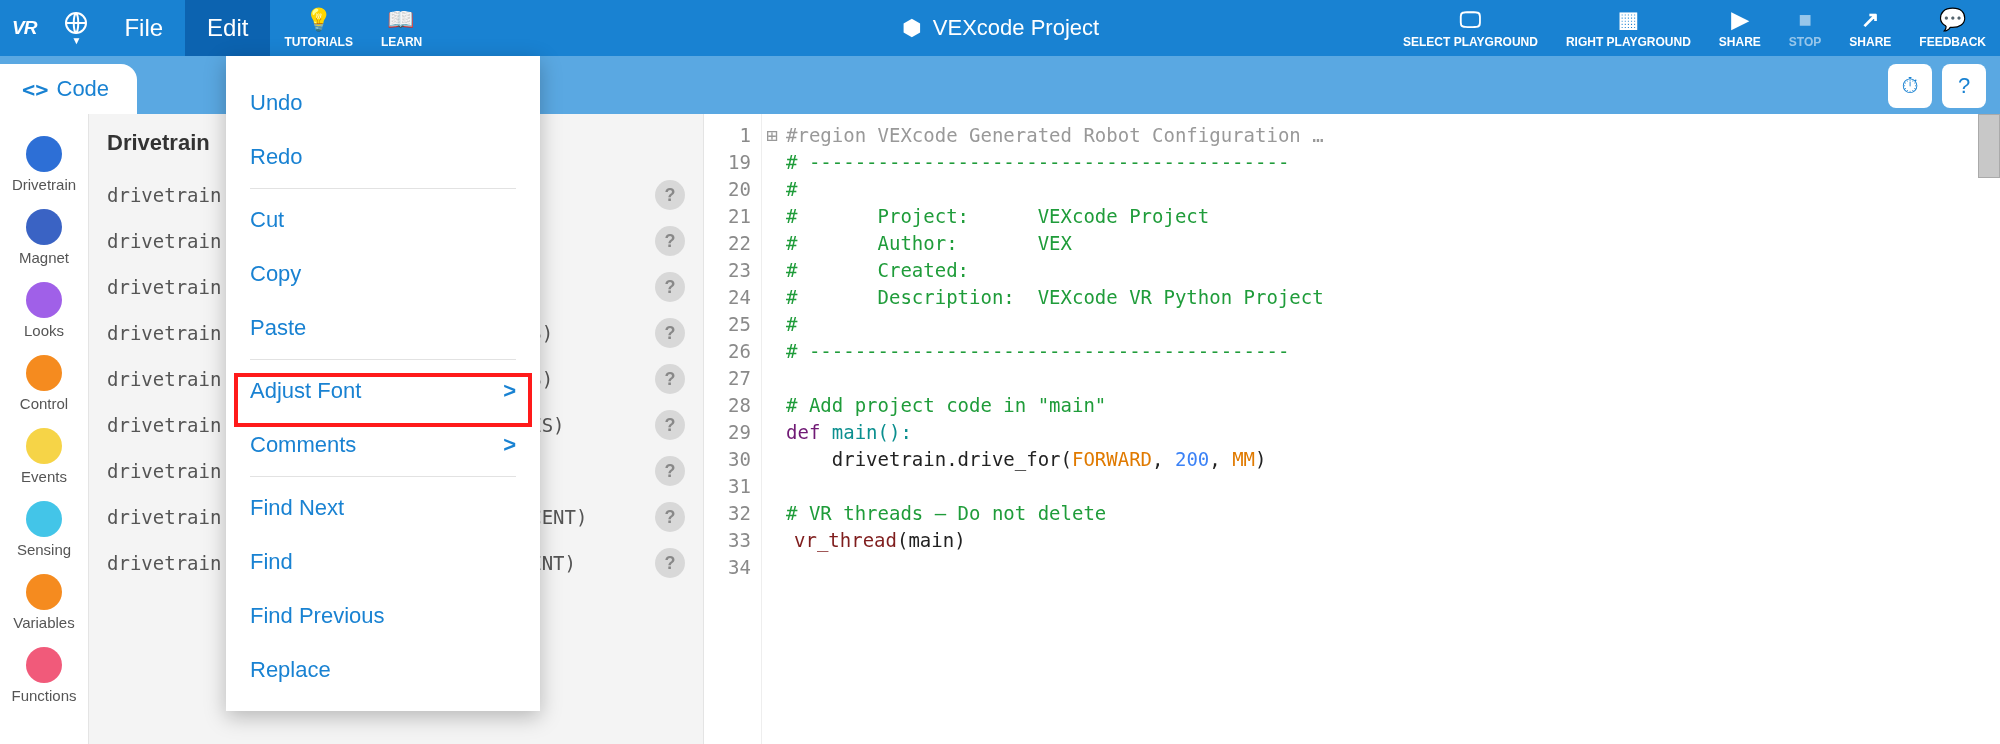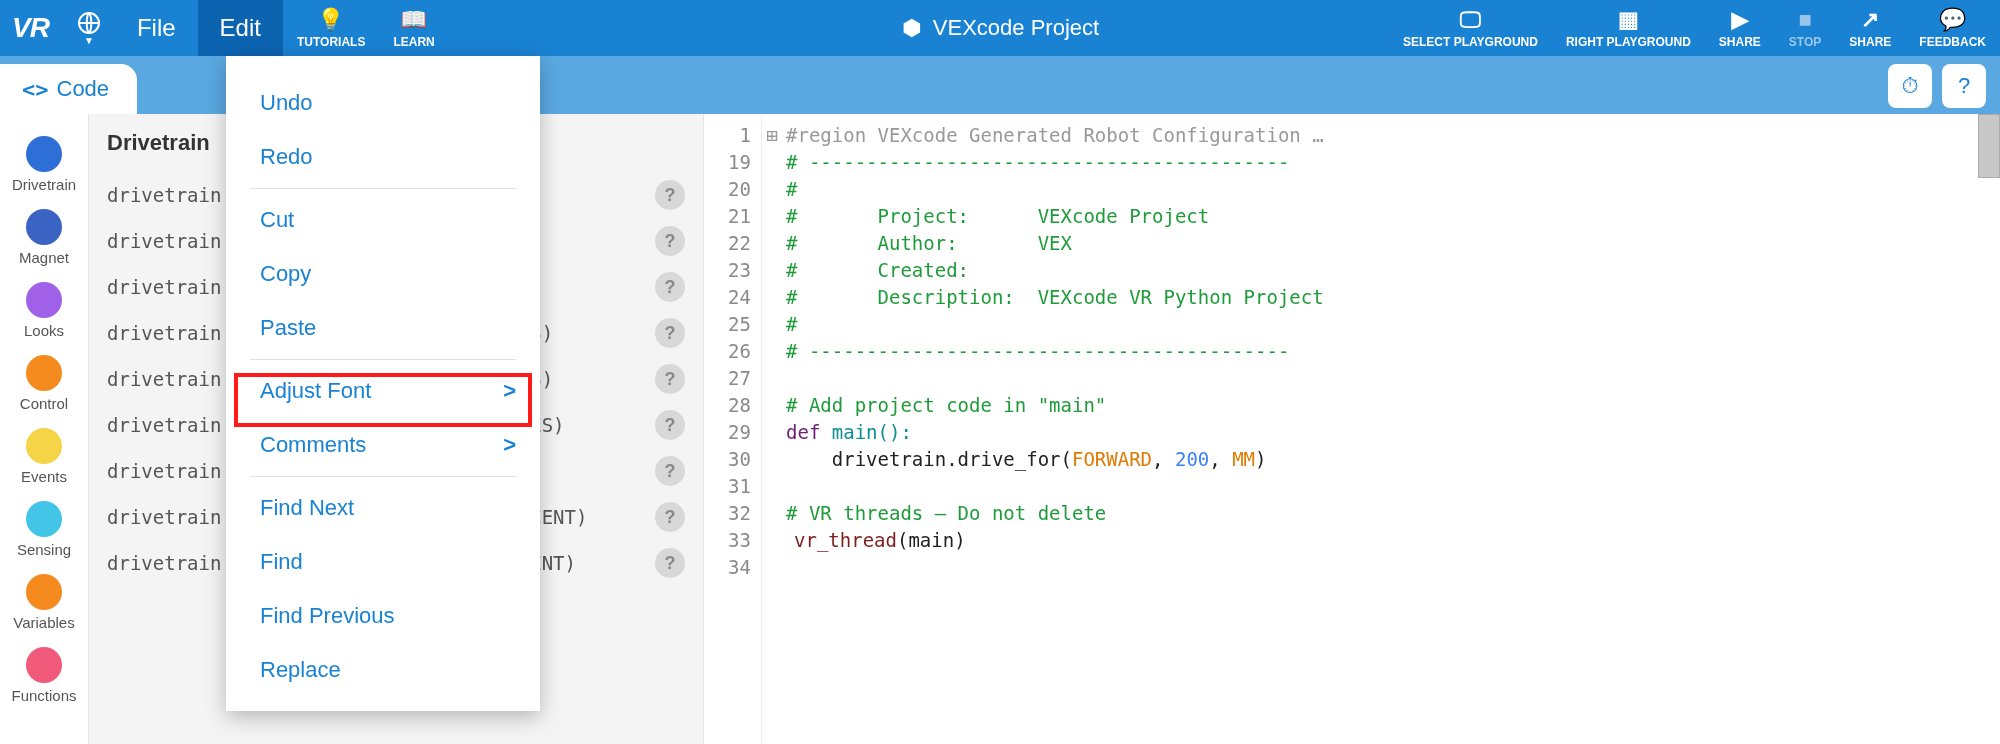--- a/index.html
+++ b/index.html
@@ -1,18 +1,18 @@
 <!DOCTYPE html>
 <html><head>
   <meta charset="utf-8">
   <style>
     * { box-sizing: border-box; margin: 0; padding: 0; }
     body { font-family: -apple-system, BlinkMacSystemFont, "Segoe UI", Arial, sans-serif; width: 2000px; height: 744px; overflow: hidden; background: #fff; }
     .toolbar { height: 56px; background: #1982d2; display: flex; align-items: center; color: #fff; position: relative; }
-    .logo { font-weight: 900; font-style: italic; font-size: 28px; letter-spacing: -1px; padding: 0 14px 0 12px; }
+    .logo { font-weight: 900; font-style: italic; font-size: 19px; letter-spacing: -1px; padding: 0 14px 0 12px; }
     .tb-btn { display: flex; flex-direction: column; align-items: center; justify-content: center; height: 56px; padding: 0 14px; cursor: pointer; font-size: 17px; }
     .tb-btn.small-label { font-size: 12px; font-weight: 700; }
     .tb-btn.small-label .ico { font-size: 22px; margin-bottom: 2px; }
     .tb-btn.menu-label { font-size: 24px; padding: 0 22px; }
     .tb-btn.active-edit { background: #0c63b0; }
     .tb-spacer { flex: 1; }
     .project-name { position: absolute; left: 50%; transform: translateX(-50%); display: flex; align-items: center; gap: 10px; font-size: 22px; }
     .hex-icon { width: 22px; height: 22px; }
     .right-actions { display: flex; align-items: center; }
     .stop-disabled { opacity: 0.55; }
@@ -38,21 +38,21 @@
     .c-green { color: #1f9c3a; }
     .c-blue { color: #701a75; }
     .c-teal { color: #0b8f8f; margin-top: 36px; }
     .c-cyan { color: #7f1d1d; margin-left: 8px; }
     .c-orange { color: #e07a00; }
     .c-num { color: #3b82f6; }
     .c-black { color: #222; }
     .scroll-stub { position: absolute; right: 0; top: 0; width: 22px; height: 64px; background: #c8c8c8; border: 1px solid #aaa; }
     
     .dropdown { position: absolute; left: 226px; top: 56px; width: 314px; background: #fff; box-shadow: 0 6px 20px rgba(0,0,0,0.25); z-index: 100; padding: 20px 0 14px; }
-    .dd-item { padding: 14px 24px; color: #1982d2; font-size: 22px; cursor: pointer; display: flex; justify-content: space-between; align-items: center; margin-left: 10px; }
+    .dd-item { padding: 14px 24px; color: #1982d2; font-size: 22px; cursor: pointer; display: flex; justify-content: space-between; align-items: center; }
     .dd-sep { height: 1px; background: #e2e2e2; margin: 4px 24px; }
     .dd-arrow { color: #1982d2; font-weight: 700; }
     .highlight-box { position: absolute; border: 4px solid #ff1a1a; pointer-events: none; z-index: 200; }
   </style>
 </head>
 <body>
 
 <div class="toolbar">
   <div class="logo">VR</div>
   <div class="tb-btn">

